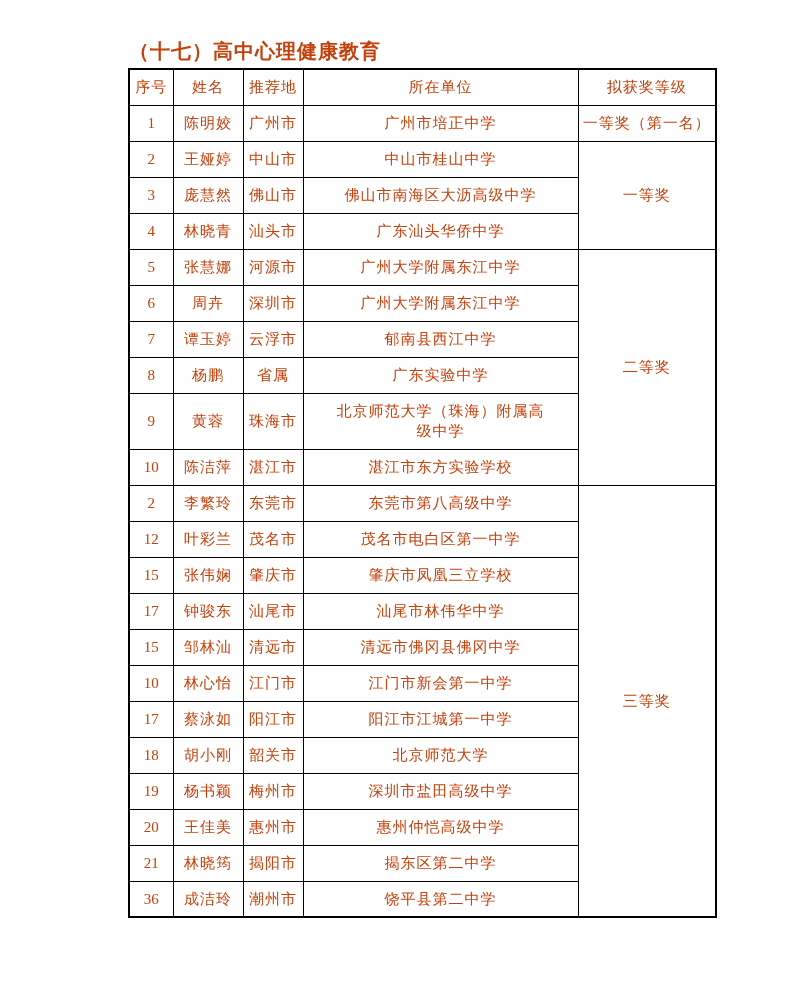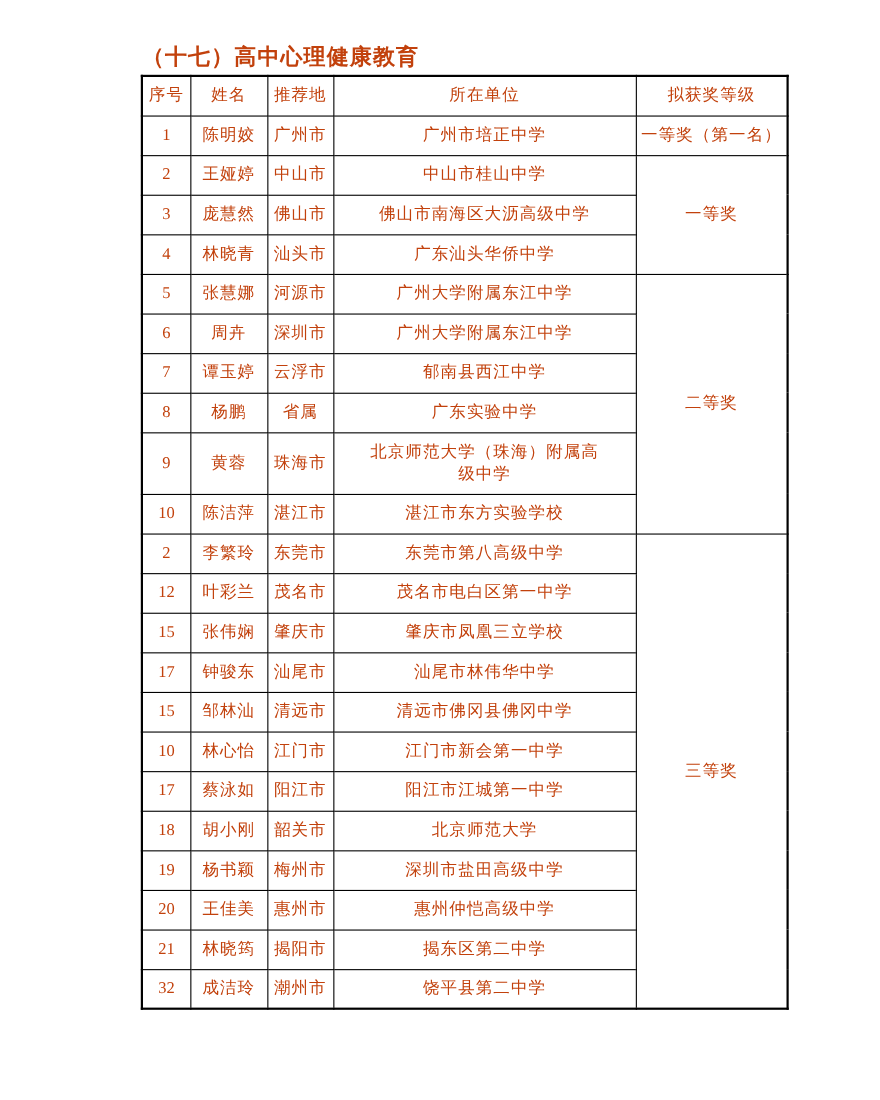--- a/index.html
+++ b/index.html
@@ -207,21 +207,21 @@
         <td>惠州市</td>
         <td class="unit">惠州仲恺高级中学</td>
       </tr>
       <tr>
         <td class="num">21</td>
         <td>林晓筠</td>
         <td>揭阳市</td>
         <td class="unit">揭东区第二中学</td>
       </tr>
       <tr>
-        <td class="num">32</td>
+        <td class="num">36</td>
         <td>成洁玲</td>
         <td>潮州市</td>
         <td class="unit">饶平县第二中学</td>
       </tr>
     </tbody>
   </table>
 
 </div>
 
 </body></html>

